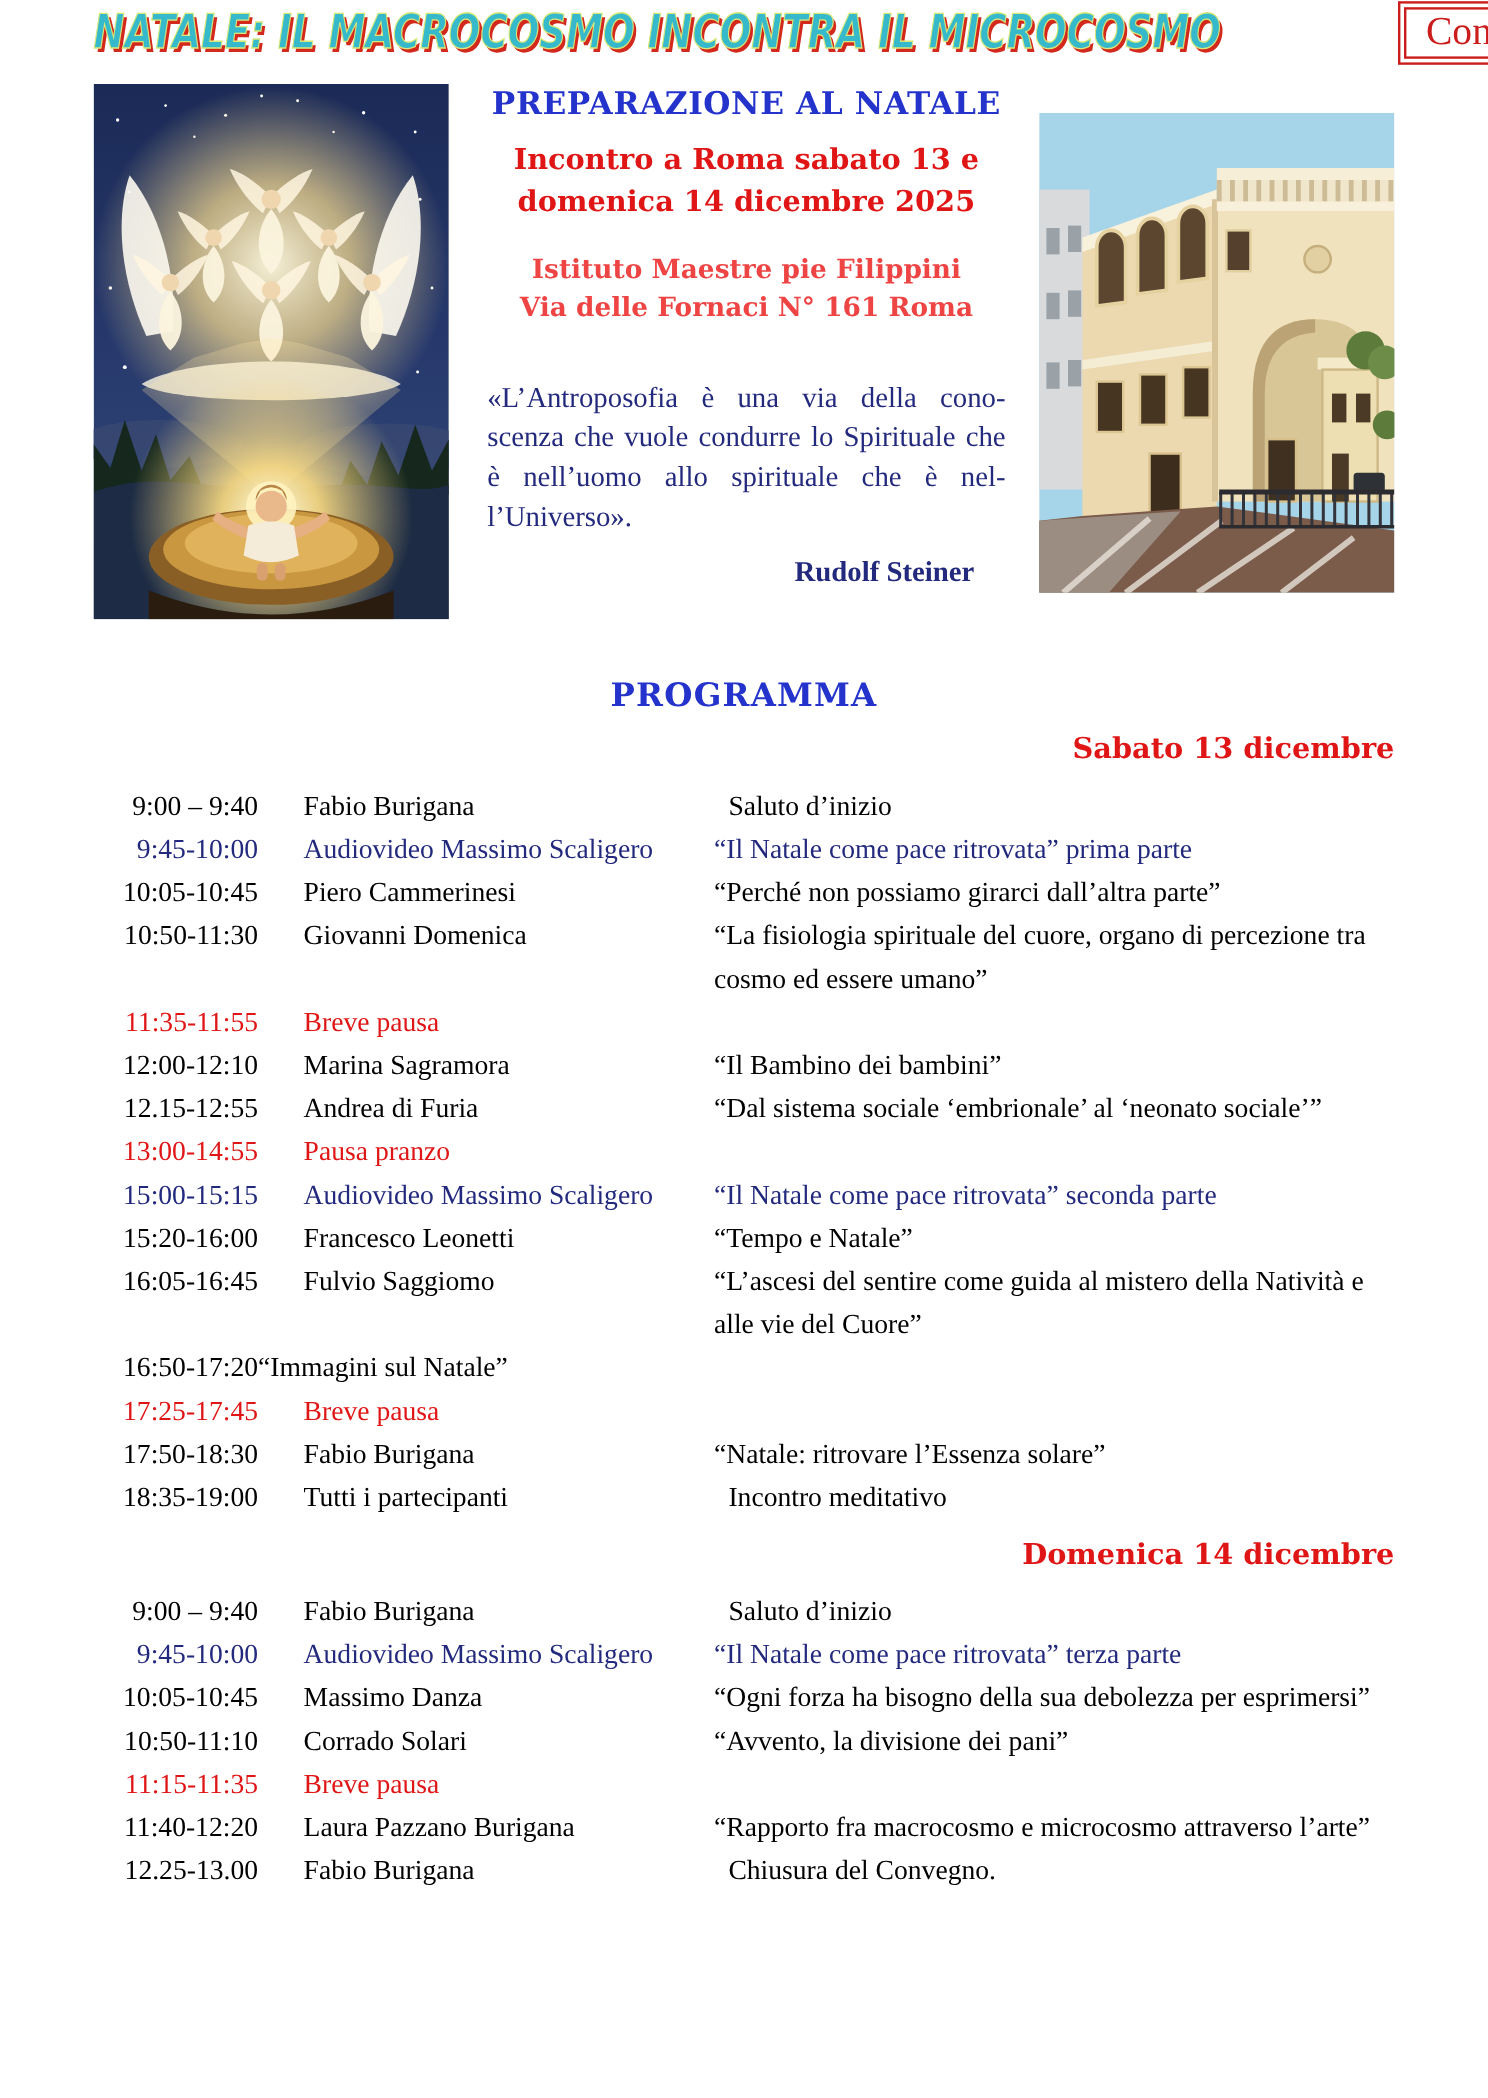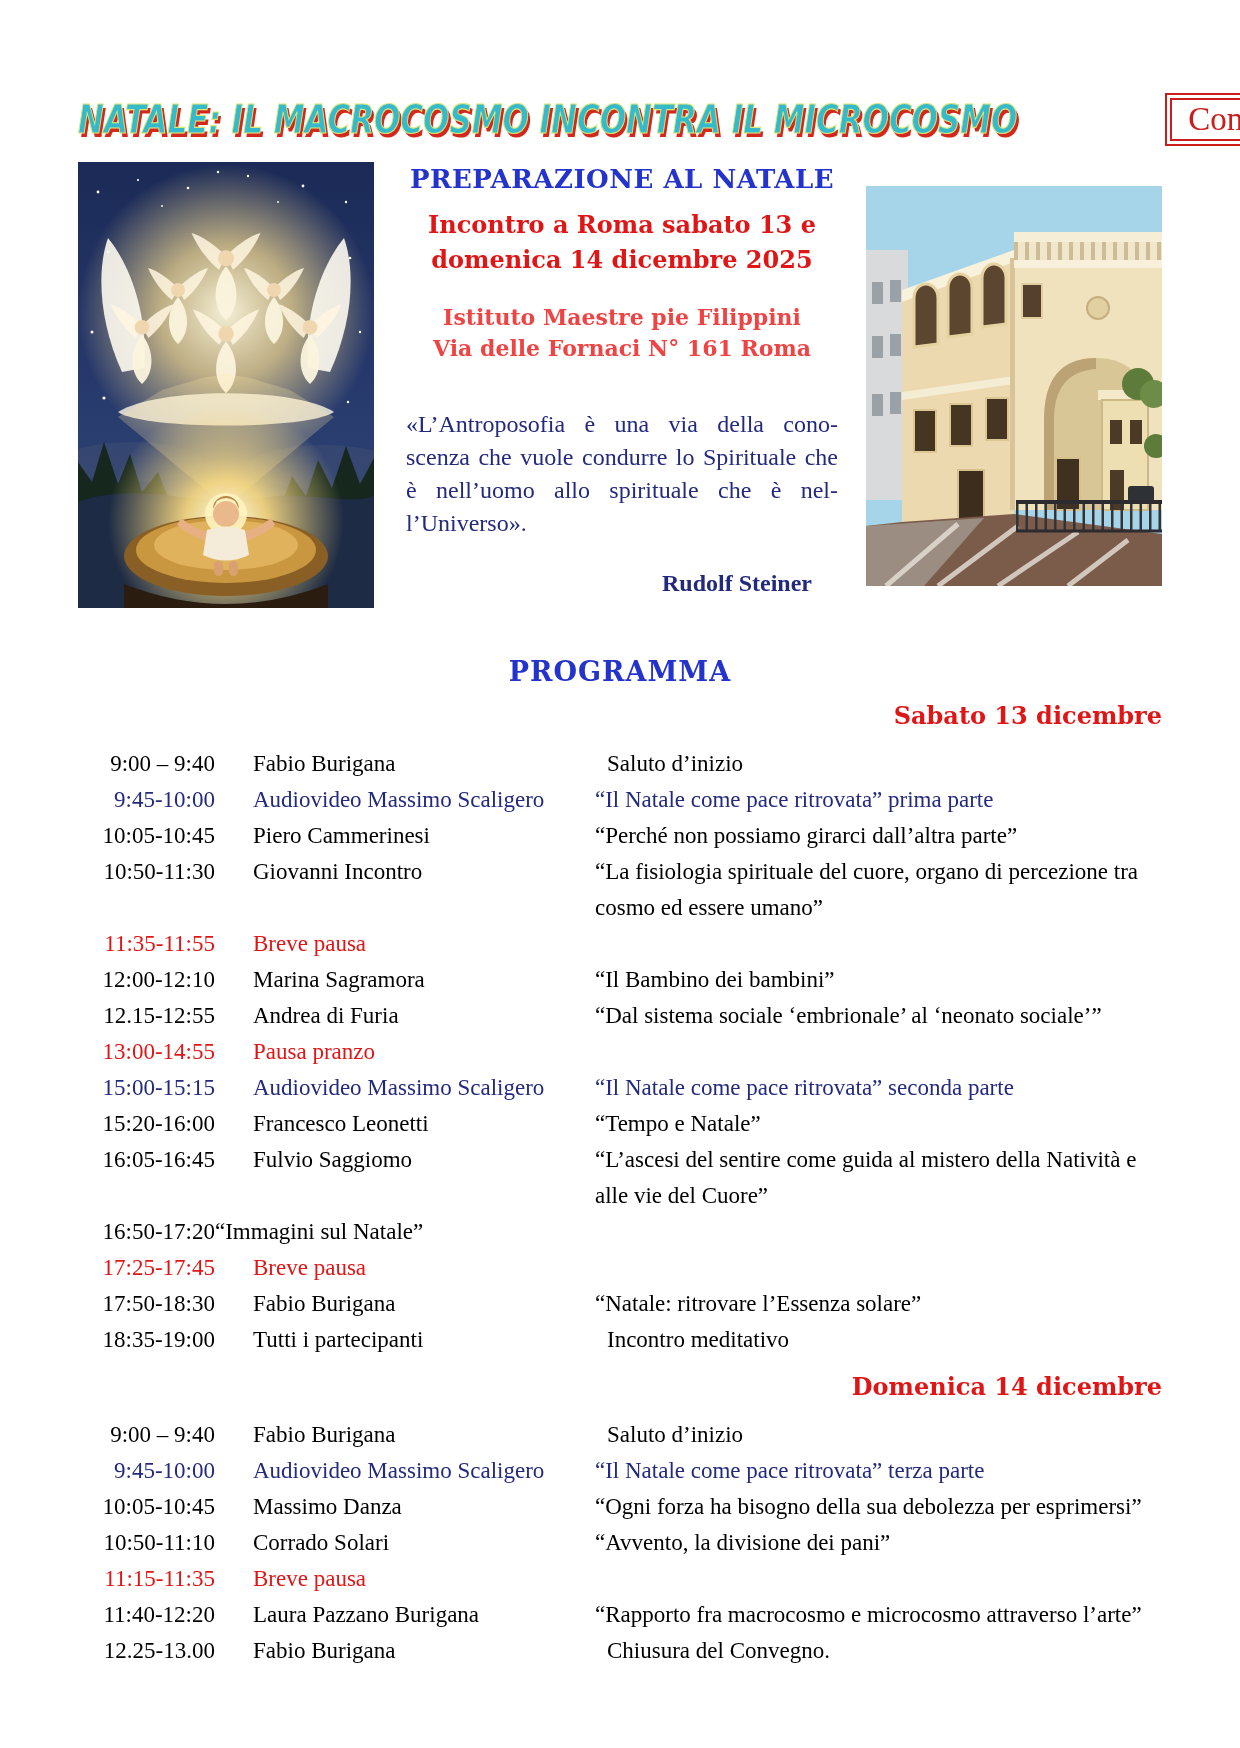--- a/index.html
+++ b/index.html
@@ -3,21 +3,21 @@
 <meta charset="utf-8">
 <style>
   * { box-sizing: border-box; }
   html,body { margin:0; padding:0; background:#ffffff; }
   .page {
     width:1240px; height:1748px; position:relative; background:#fff;
     font-family:"Liberation Serif", serif; overflow:hidden; padding:0 78px;
   }
 
   
-  .titlebar { display:flex; align-items:center; justify-content:space-between; margin-top:92px; height:54px; }
+  .titlebar { display:flex; align-items:center; justify-content:space-between; height:54px; }
   .deco-title {
     font-family:"DejaVu Sans", sans-serif; font-weight:800; font-style:italic;
     font-size:36px; margin:0; color:#35b9cb; white-space:nowrap;
     -webkit-text-stroke:1px #d8e878;
     text-shadow:3px 3px 0 #d3291c;
     transform:scale(0.86,1.1); transform-origin:left center;
     letter-spacing:0px;
   }
   .badge {
     border:2px solid #cc1d1d; outline:2px solid #cc1d1d; outline-offset:3px;
@@ -35,21 +35,21 @@
     color:#2433cb; font-family:"DejaVu Serif", serif; font-size:26px;
     margin:2px 0 14px; letter-spacing:0.5px;
   }
   .date  { color:#e01616; font-family:"DejaVu Serif", serif; font-weight:bold;
            font-size:24px; line-height:1.45; margin:0 0 24px; }
   .venue { color:#ef4444; font-family:"DejaVu Serif", serif; font-weight:bold;
            font-size:22px; line-height:1.42; margin:0 0 44px; }
   .quote { color:#232a7e; font-size:24px; line-height:1.38; text-align:left; }
   .quote .jline { text-align:justify; text-align-last:justify; }
   .quote-author { font-weight:bold; text-align:right; padding-right:26px;
-                  margin-top:26px; color:#232a7e; font-size:24px; }
+                  margin-top:12px; color:#232a7e; font-size:24px; }
 
   
   .program { margin-top:48px; }
   .program h2 { text-align:center; color:#2433cb; font-family:"DejaVu Serif", serif;
                 font-size:27px; margin:0 0 14px; letter-spacing:1px; }
   .day-label { text-align:right; color:#e01616; font-family:"DejaVu Serif", serif;
                font-size:24px; margin:14px 0 16px; font-weight:bold; }
   .row { display:flex; font-size:23px; line-height:36px; color:#000; }
   .row .time    { width:137px; flex:none; text-align:right; }
   .row .speaker { width:380px; flex:none; padding-left:38px; }
@@ -236,21 +236,21 @@
   </div>
 
   <div class="row plain">
     <span class="time">10:05-10:45</span>
     <span class="speaker">Piero Cammerinesi</span>
     <span class="title">“Perché non possiamo girarci dall’altra parte”</span>
   </div>
 
   <div class="row plain">
     <span class="time">10:50-11:30</span>
-    <span class="speaker">Giovanni Incontro</span>
+    <span class="speaker">Giovanni Domenica</span>
     <span class="title">“La fisiologia spirituale del cuore, organo di percezione tra cosmo ed essere umano”</span>
   </div>
 
   <div class="row break">
     <span class="time">11:35-11:55</span>
     <span class="speaker">Breve pausa</span>
     <span class="title"></span>
   </div>
 
   <div class="row plain">

